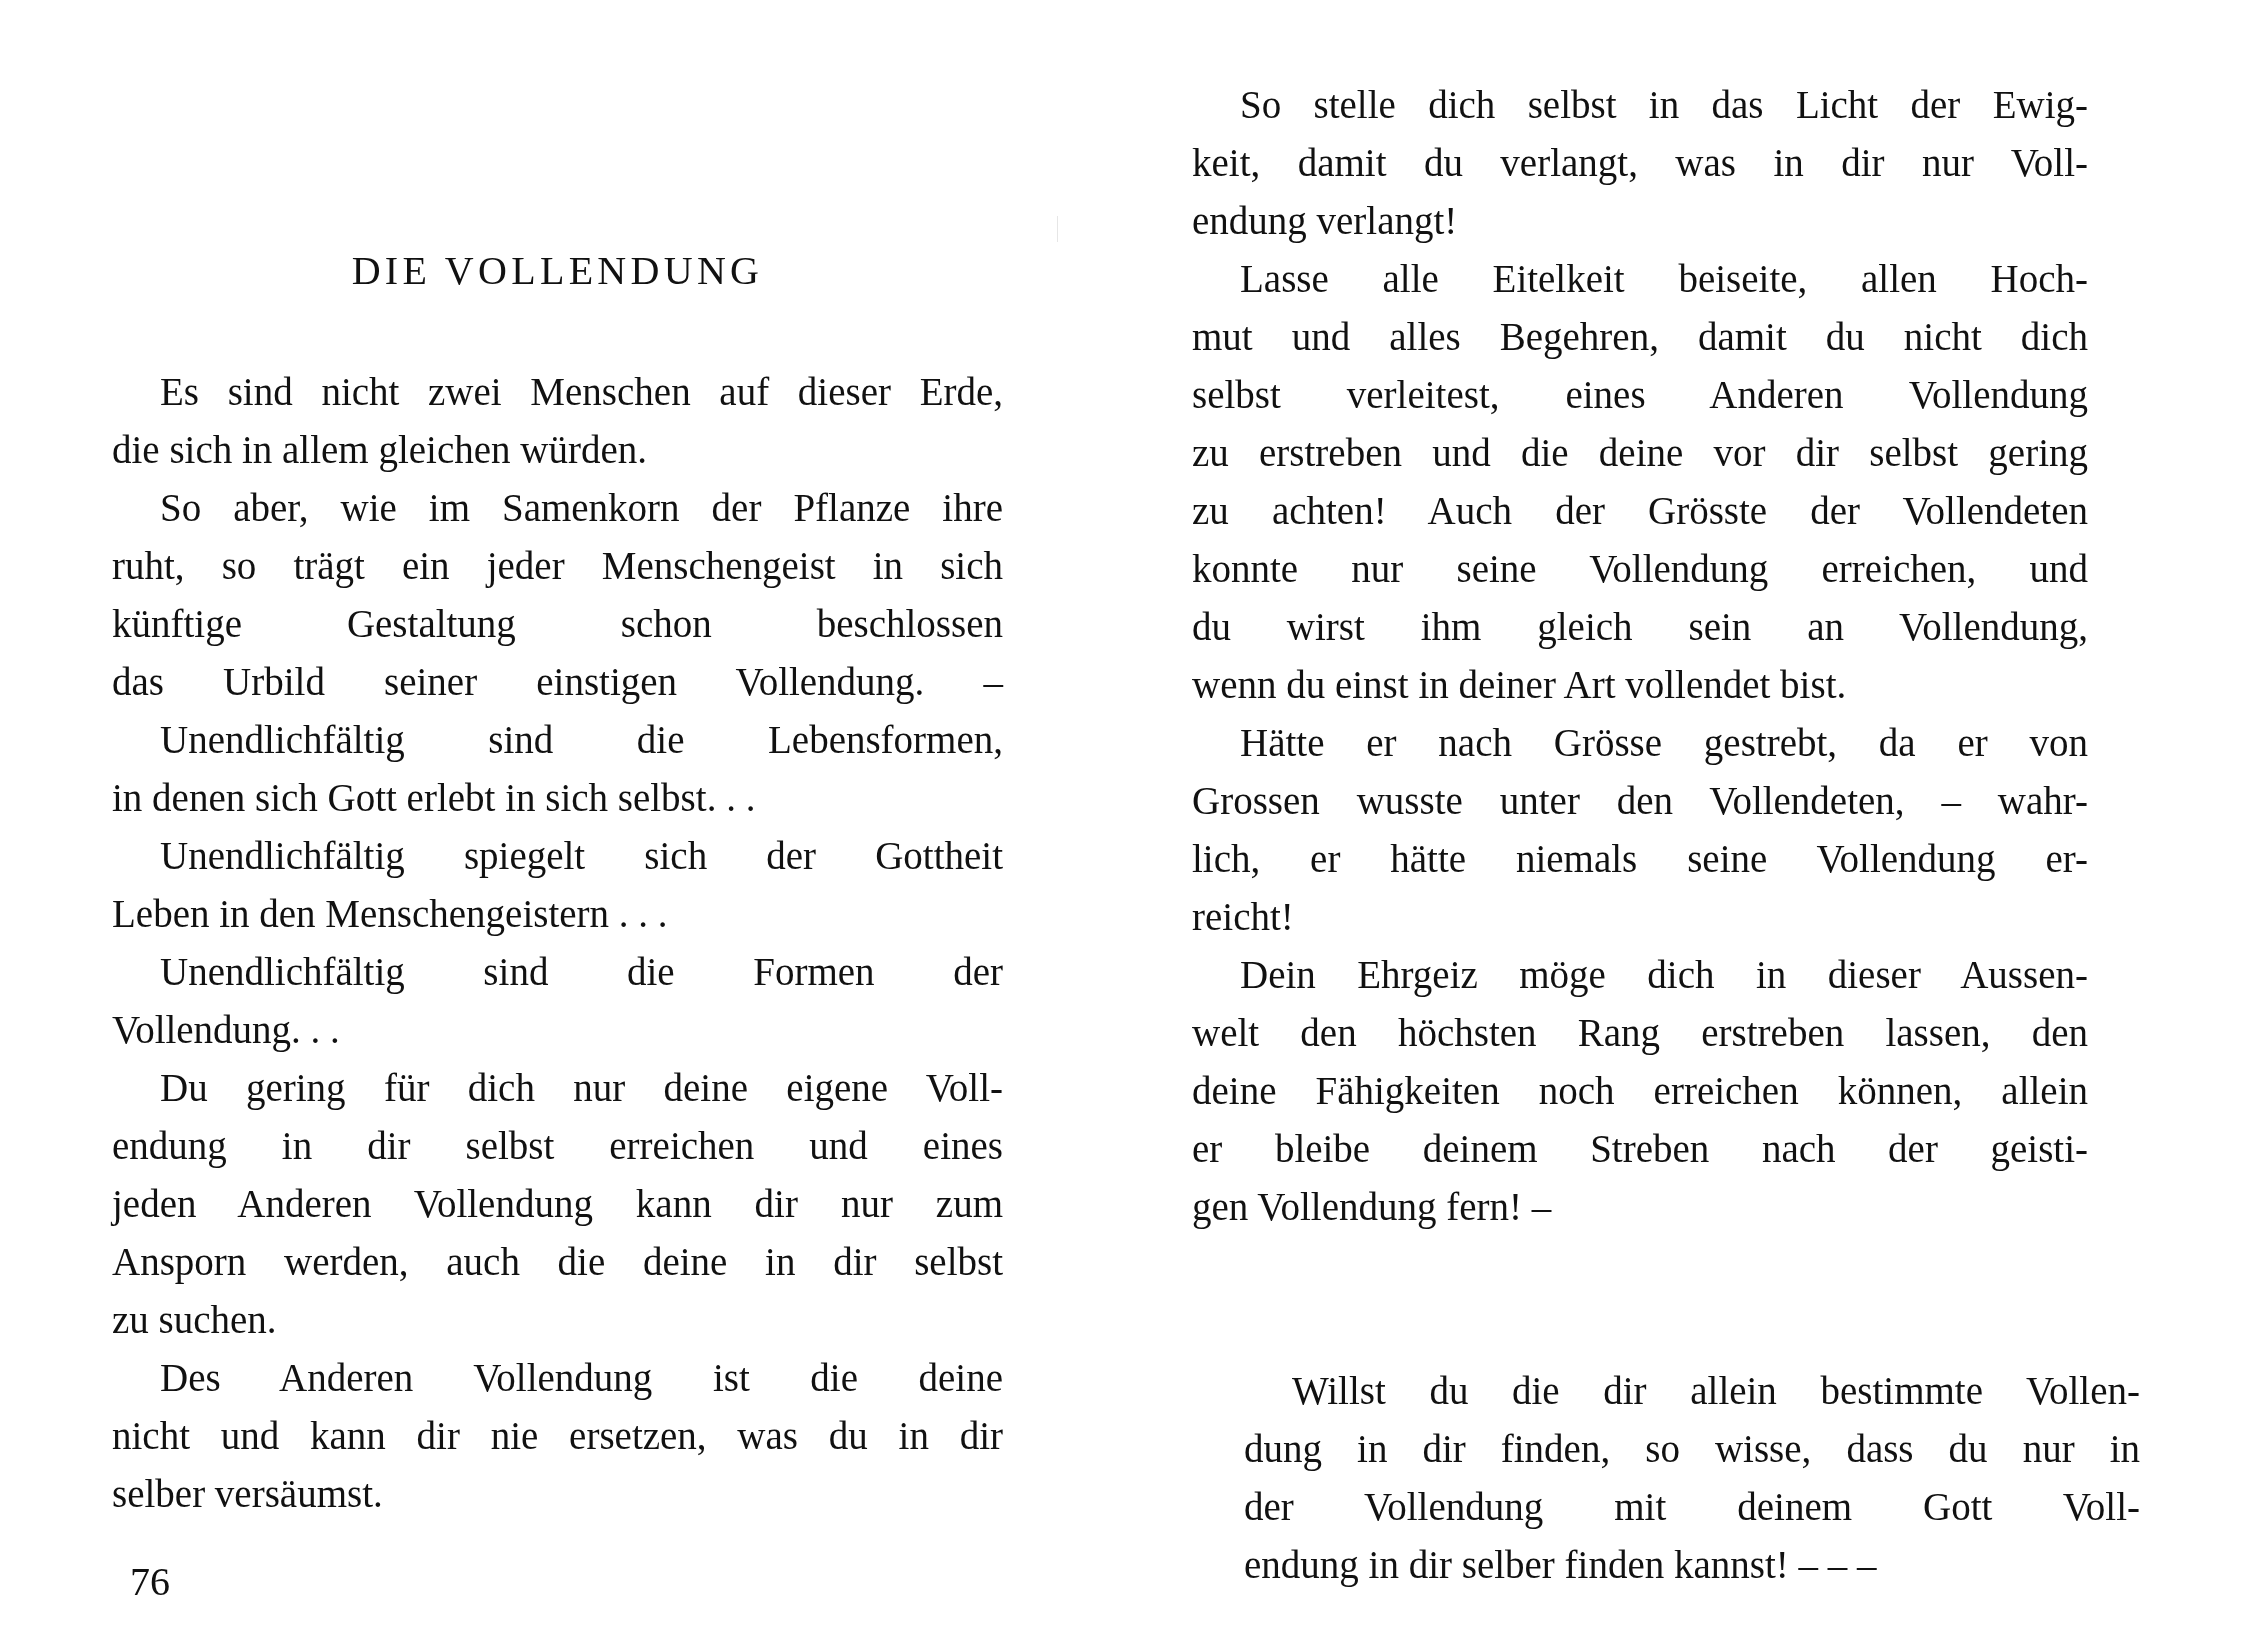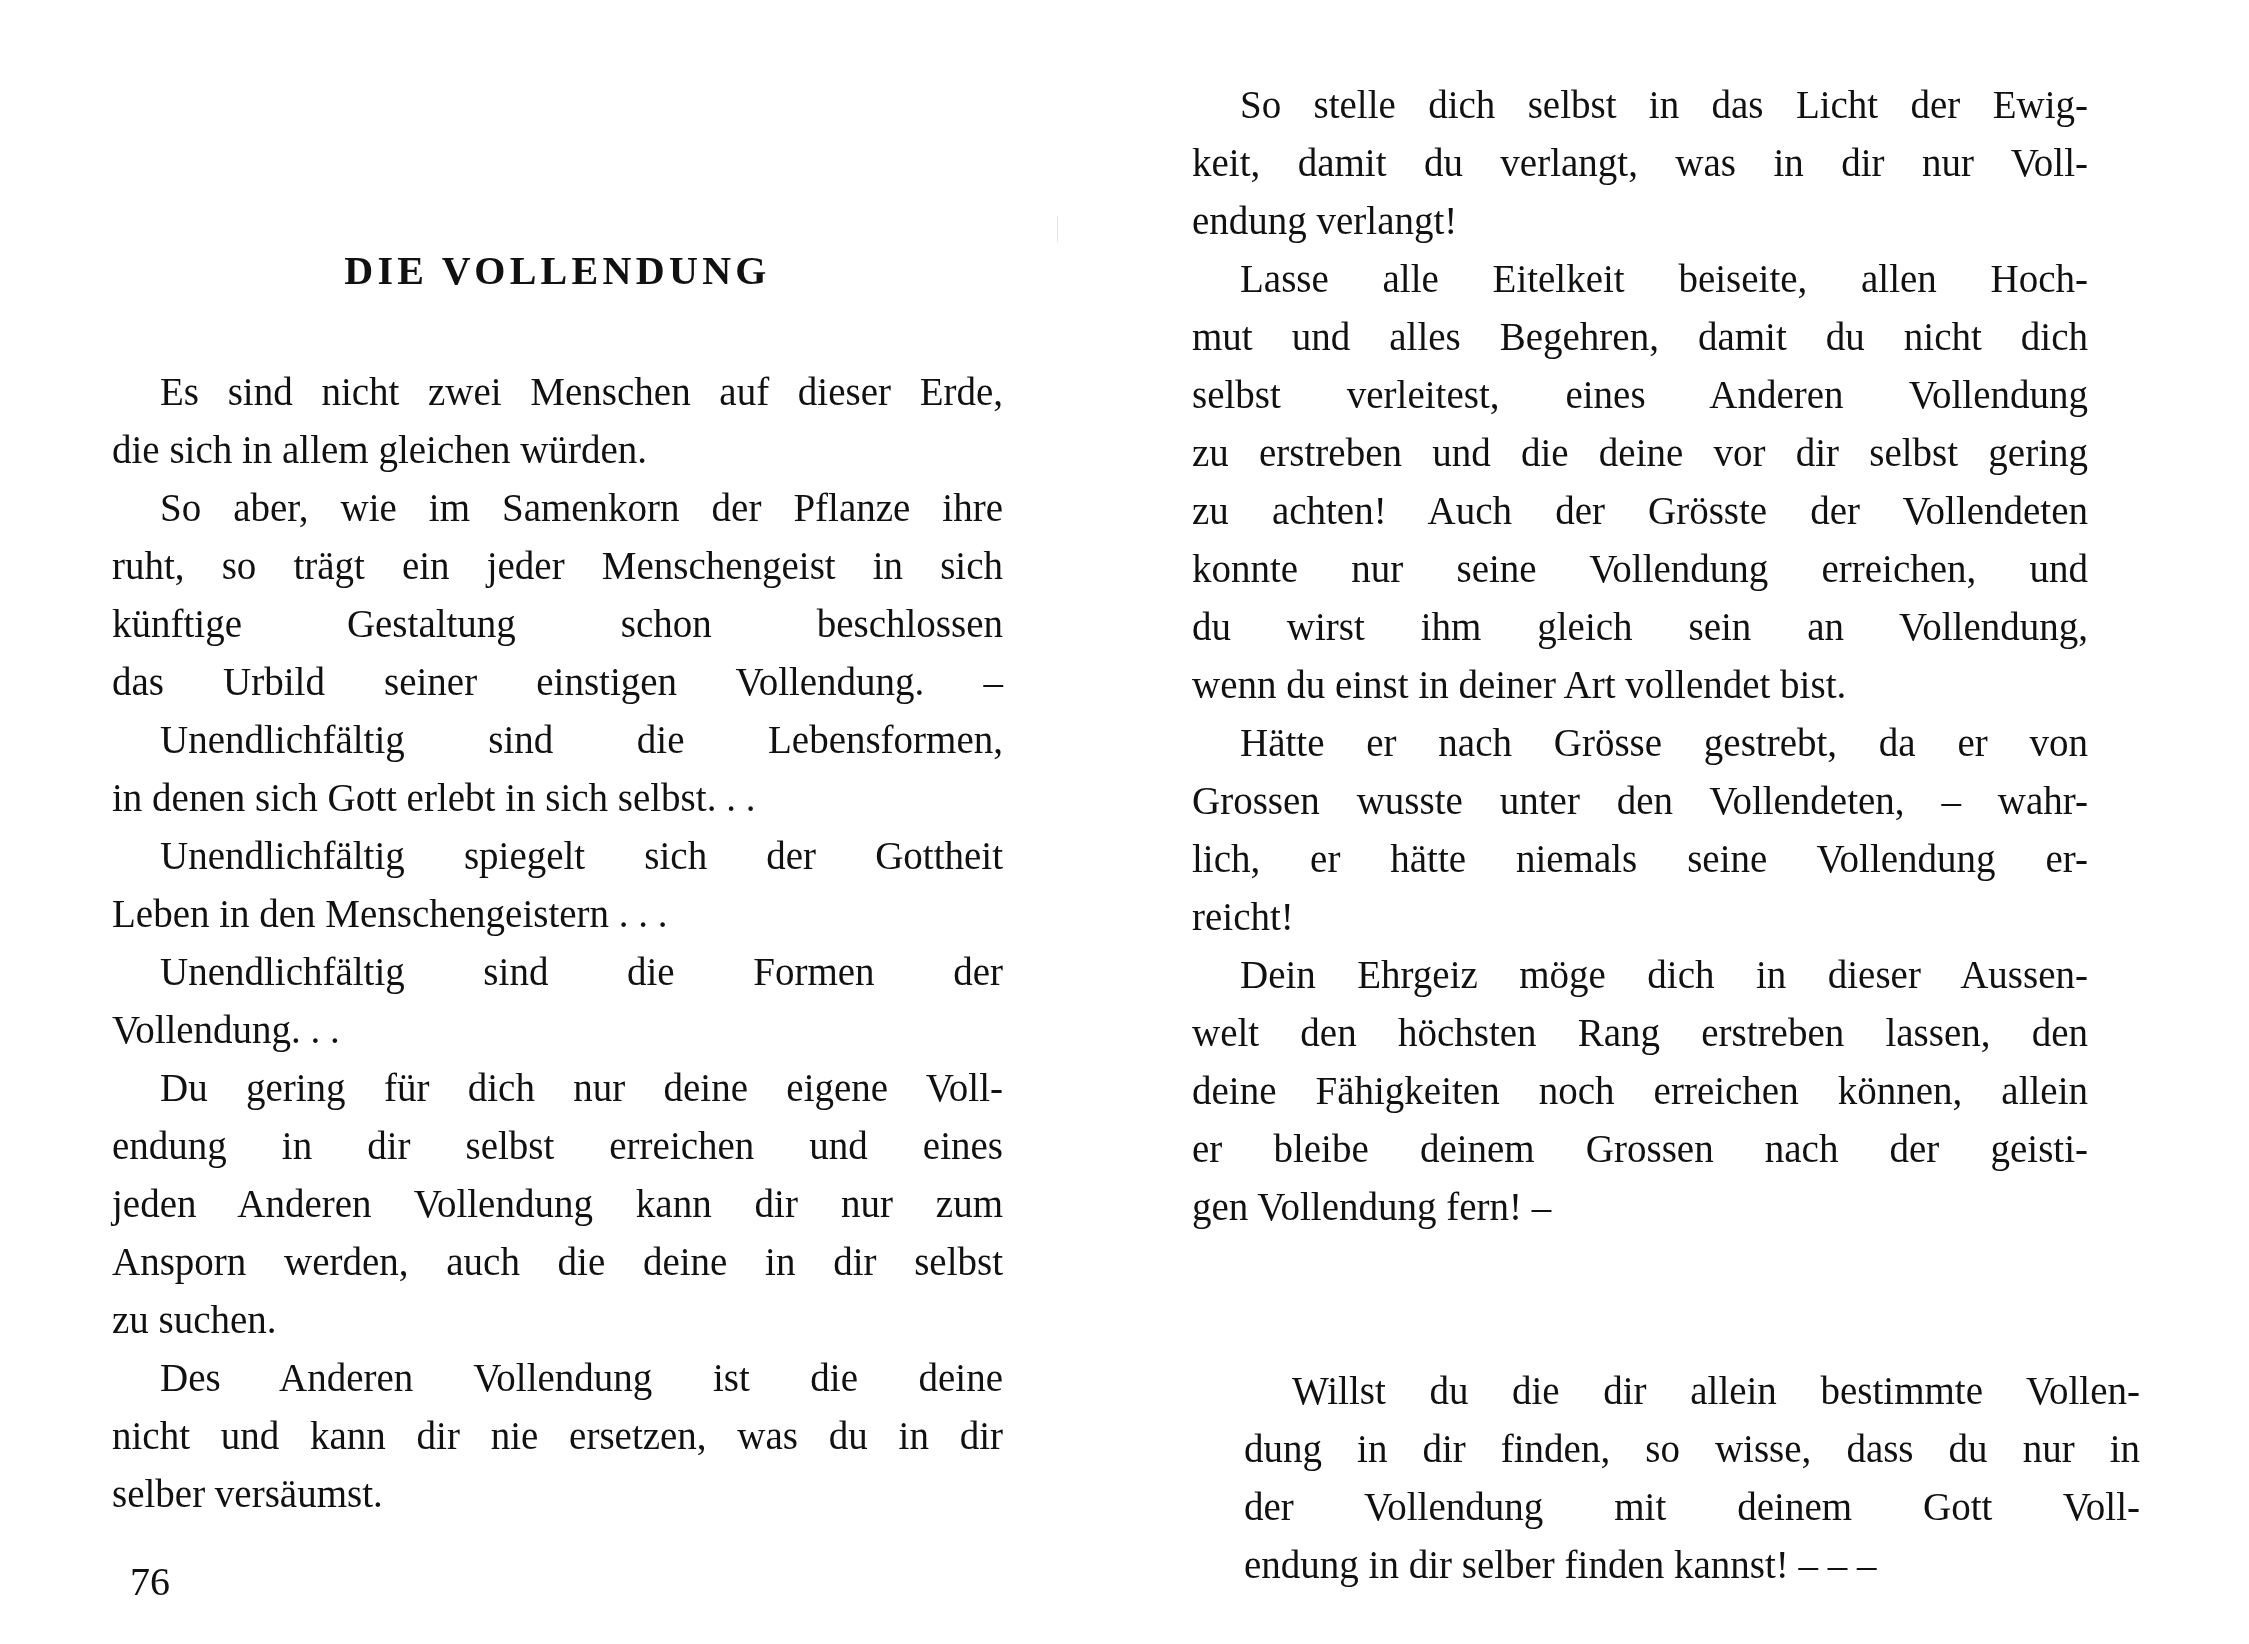--- a/index.html
+++ b/index.html
@@ -69,21 +69,21 @@
       top: 1558px;
       font-size: 40px;
       line-height: 48px;
     }
     .page-number.left { left: 121px; margin-left: 9px; }
   </style>
 </head>
 <body>
 
 <div class="page page-left">
-  <h1 class="chapter-title" style="margin:0;font-weight:bold;">DIE VOLLENDUNG</h1>
+  <h1 class="chapter-title" style="margin:0;font-weight:normal;">DIE VOLLENDUNG</h1>
   <div class="text-block left-text">
       <span class="line justify indent">Es sind nicht zwei Menschen auf dieser Erde,</span>
       <span class="line">die sich in allem gleichen würden.</span>
       <span class="line justify indent">So aber, wie im Samenkorn der Pflanze ihre</span>
       <span class="line justify">ruht, so trägt ein jeder Menschengeist in sich</span>
       <span class="line justify">künftige Gestaltung schon beschlossen</span>
       <span class="line justify">das Urbild seiner einstigen Vollendung. –</span>
       <span class="line justify indent">Unendlichfältig sind die Lebensformen,</span>
       <span class="line">in denen sich Gott erlebt in sich selbst. . .</span>
       <span class="line justify indent">Unendlichfältig spiegelt sich der Gottheit</span>
@@ -120,21 +120,21 @@
     <span class="line justify">konnte nur seine Vollendung erreichen, und</span>
     <span class="line justify">du wirst ihm gleich sein an Vollendung,</span>
     <span class="line">wenn du einst in deiner Art vollendet bist.</span>
     <span class="line justify indent">Hätte er nach Grösse gestrebt, da er von</span>
     <span class="line justify">Grossen wusste unter den Vollendeten, – wahr-</span>
     <span class="line justify">lich, er hätte niemals seine Vollendung er-</span>
     <span class="line">reicht!</span>
     <span class="line justify indent">Dein Ehrgeiz möge dich in dieser Aussen-</span>
     <span class="line justify">welt den höchsten Rang erstreben lassen, den</span>
     <span class="line justify">deine Fähigkeiten noch erreichen können, allein</span>
-    <span class="line justify">er bleibe deinem Grossen nach der geisti-</span>
+    <span class="line justify">er bleibe deinem Streben nach der geisti-</span>
     <span class="line">gen Vollendung fern! –</span>
   </div>
 <div class="text-block right-text-2">
     <span class="line justify indent">Willst du die dir allein bestimmte Vollen-</span>
     <span class="line justify">dung in dir finden, so wisse, dass du nur in</span>
     <span class="line justify">der Vollendung mit deinem Gott Voll-</span>
     <span class="line">endung in dir selber finden kannst! – – –</span>
   </div>
 
 

